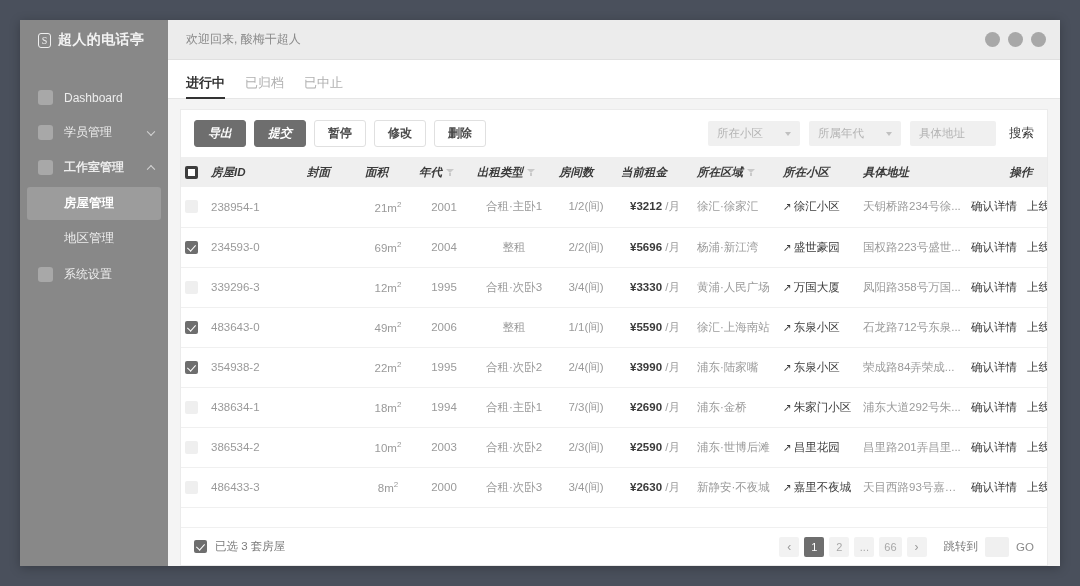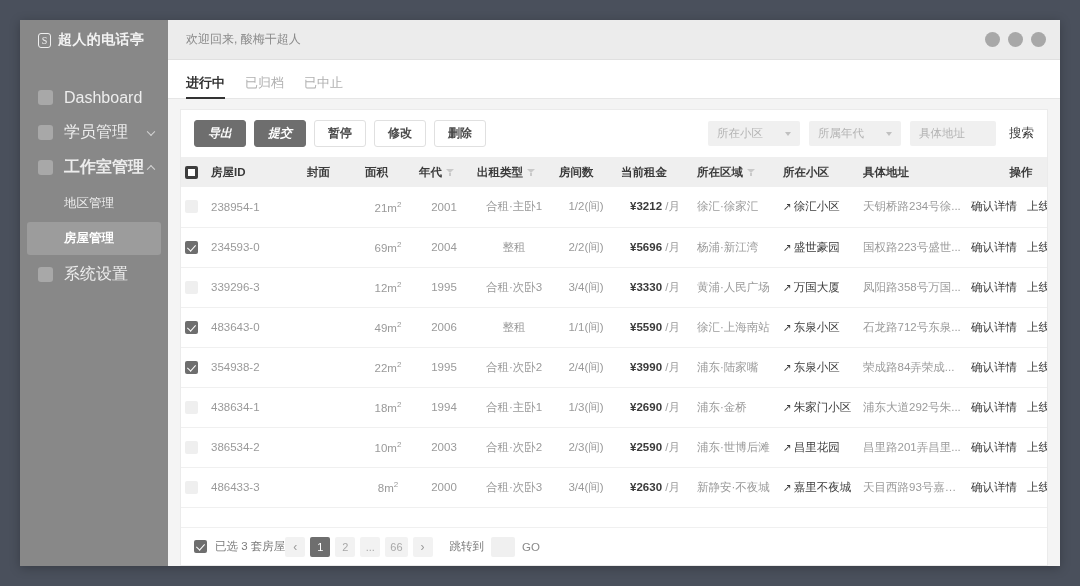--- a/index.html
+++ b/index.html
@@ -65,21 +65,21 @@
     position: relative;
   }
   .nav-icon {
     width: 15px; height: 15px;
     background: #a8a8a8;
     border-radius: 3px;
     flex: 0 0 auto;
   }
   .nav-label {
     color: #ededed;
-    font-size: 16px;
+    font-size: 12px;
   }
   .nav-item.bold .nav-label { font-weight: bold; }
   .chev {
     position: absolute;
     right: 14px; top: 50%;
     width: 6px; height: 6px;
     border-right: 1.3px solid #d4d4d4;
     border-bottom: 1.3px solid #d4d4d4;
     transform: translateY(-70%) rotate(45deg);
   }
@@ -197,20 +197,21 @@
   table { width: 100%; border-collapse: collapse; table-layout: fixed; }
   thead tr { background: #efefef; }
   th {
     font-size: 11.5px;
     font-weight: bold;
     color: #3a3a3a;
     height: 30px;
     text-align: left;
     padding: 0 4px;
     white-space: nowrap;
+    font-style: italic;
   }
   td {
     font-size: 11.5px;
     color: #9a9a9a;
     height: 40px;
     padding: 0 4px;
     border-bottom: 1px solid #f0f0f0;
     white-space: nowrap;
     overflow: hidden;
     text-overflow: ellipsis;
@@ -290,20 +291,21 @@
   .rent .unit { color: #9a9a9a; font-weight: normal; }
   .comm { color: #3c3c3c; }
   .comm .arrow { color: #3c3c3c; margin-right: 2px; font-size: 10.5px; }
   .ops { display: flex; justify-content: space-between; gap: 10px; padding: 0 2px; }
   .op-link { color: #3c3c3c; cursor: pointer; font-size: 11.5px; }
 
   
   .tfoot {
     height: 38px; flex: 0 0 38px;
     display: flex; align-items: center;
+    justify-content: space-between;
     padding: 0 13px;
     border-top: 1px solid #f0f0f0;
   }
   .sel-info { display: flex; align-items: center; gap: 8px; font-size: 11.5px; color: #7b7b7b; }
   .pager { display: flex; align-items: center; gap: 5px; }
   .pg {
     min-width: 20px; height: 20px;
     border-radius: 2px;
     background: #f2f2f2;
     color: #a8a8a8;
@@ -341,25 +343,25 @@
         <span class="nav-label">学员管理</span>
         <span class="chev"></span>
       </div>
 
       <div class="nav-item bold">
         <span class="nav-icon"></span>
         <span class="nav-label">工作室管理</span>
         <span class="chev up"></span>
       </div>
 
+      <div class="sub-item active">
+        <span class="nav-label">房屋管理</span>
+      </div>
       <div class="sub-item">
         <span class="nav-label">地区管理</span>
-      </div>
-      <div class="sub-item active">
-        <span class="nav-label">房屋管理</span>
       </div>
 
       <div class="nav-item">
         <span class="nav-icon"></span>
         <span class="nav-label">系统设置</span>
       </div>
     </nav>
   </aside>
 
   <div class="main">
@@ -537,21 +539,21 @@
                     </div>
                   </td>
                 </tr>
                 <tr>
                   <td class="c-chk"><span class="chk"></span></td>
                   <td class="c-id">438634-1</td>
                   <td class="c-cover"><span class="thumb"></span></td>
                   <td class="c-area"><span class="area-val">18m<sup>2</sup></span></td>
                   <td class="c-year">1994</td>
                   <td class="c-type">合租·主卧1</td>
-                  <td class="c-rooms">1/3(间)</td>
+                  <td class="c-rooms">7/3(间)</td>
                   <td class="c-rent"><span class="rent"><b>¥2690</b> <span class="unit">/月</span></span></td>
                   <td class="c-region">浦东·金桥</td>
                   <td class="c-comm"><span class="comm"><span class="arrow">↗</span><span>朱家门小区</span></span></td>
                   <td class="c-addr">浦东大道292号朱...</td>
                   <td class="c-ops">
                     <div class="ops">
                       <span class="op-link">确认详情</span>
                       <span class="op-link">上线房屋</span>
                     </div>
                   </td>

